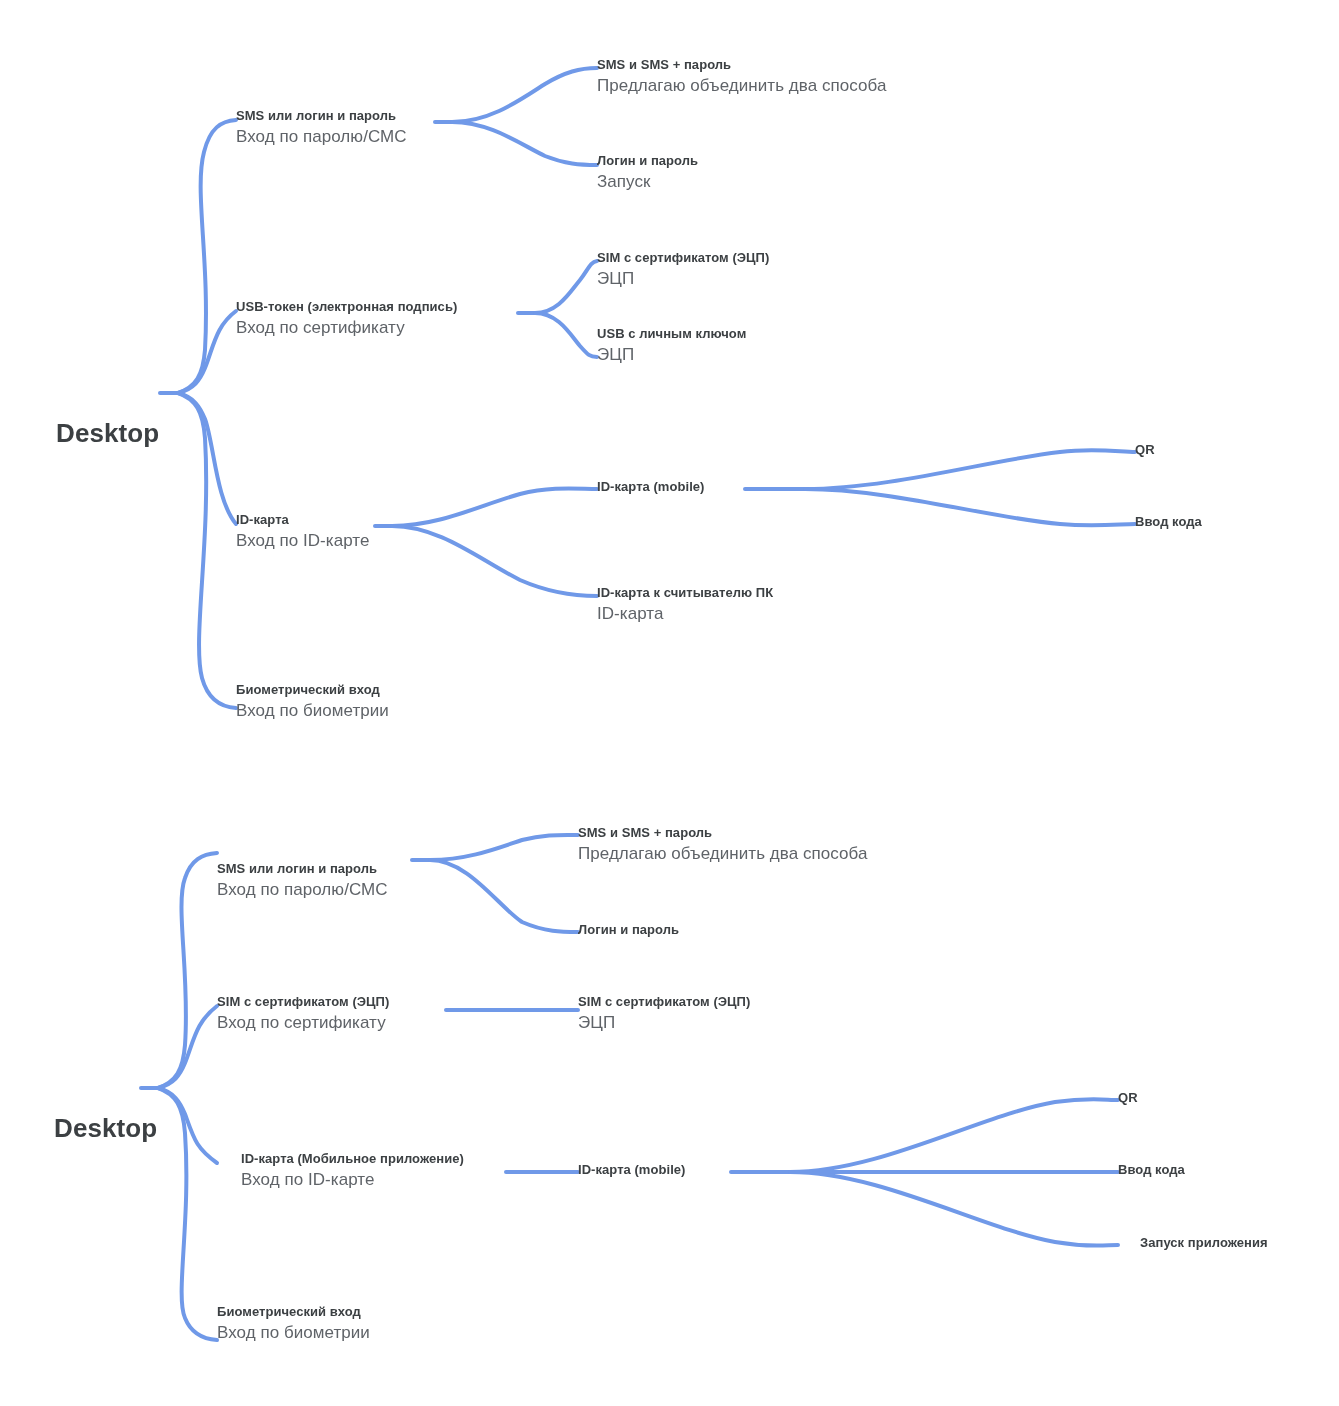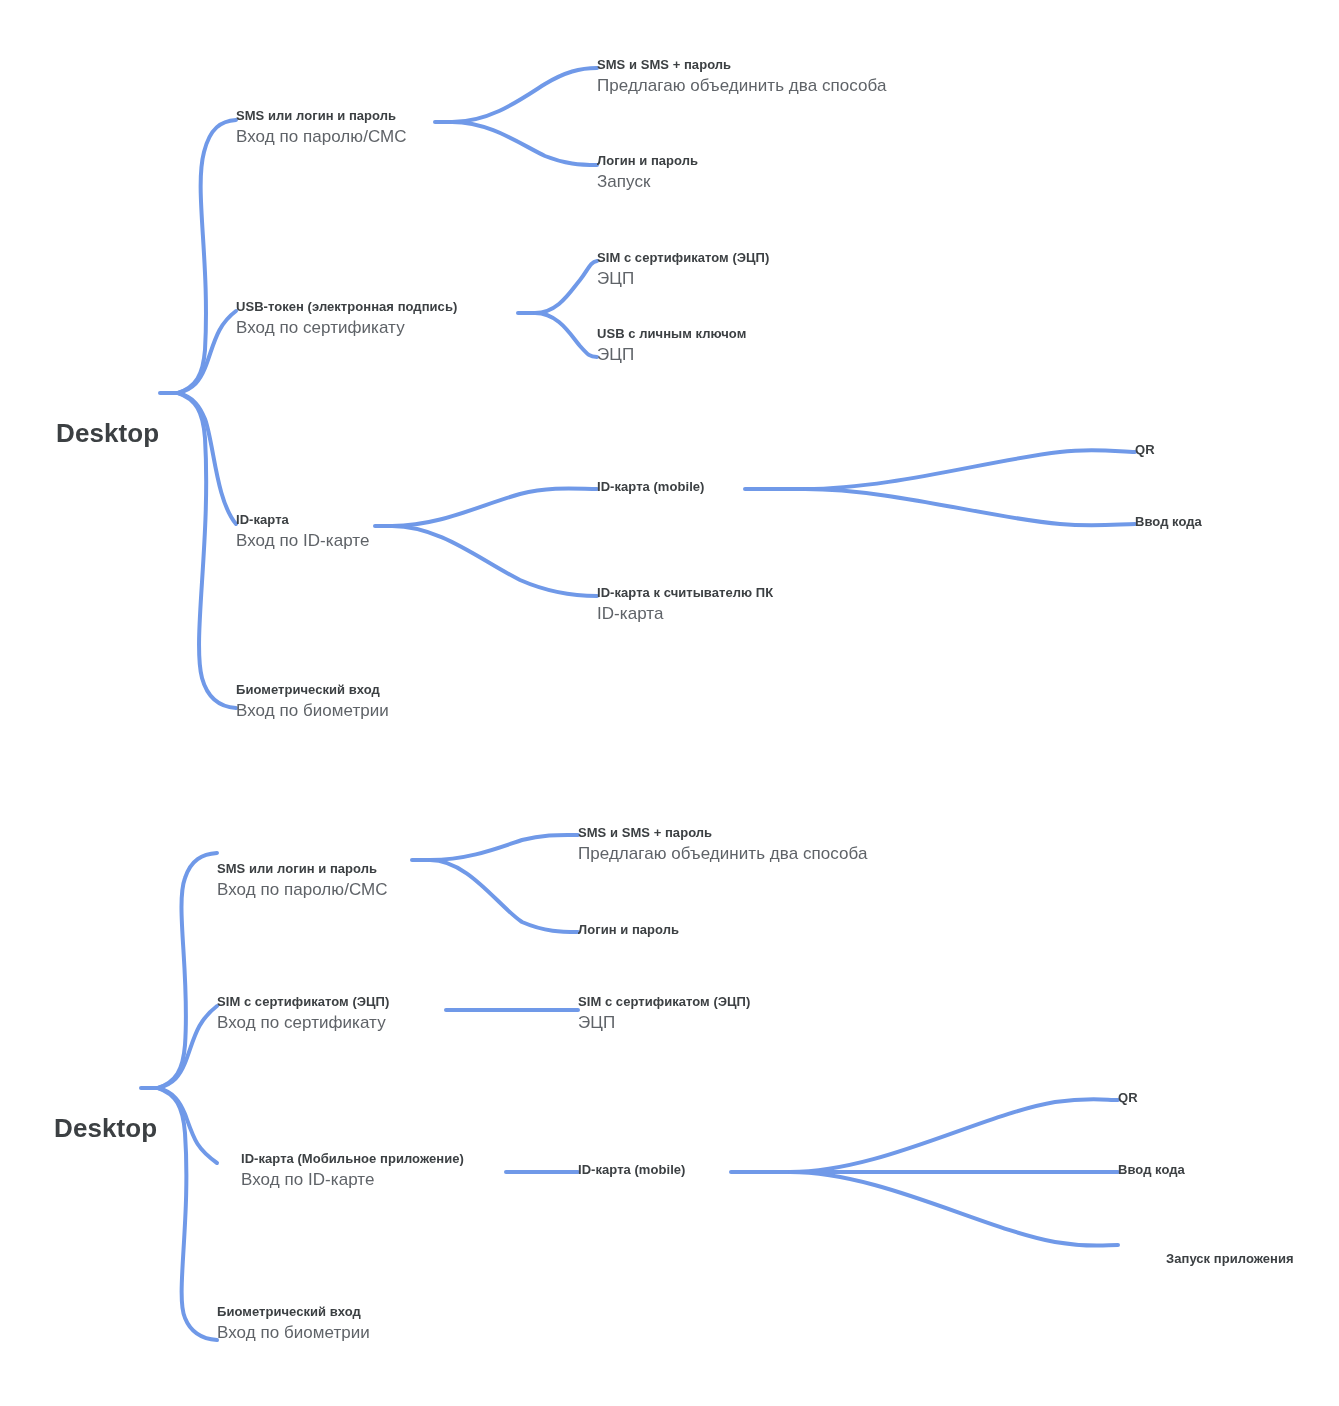--- a/index.html
+++ b/index.html
@@ -217,21 +217,21 @@
   </div>
 
   <div class="node" style="left:1118px; top:1089px;">
     <div class="node-title">QR</div>
   </div>
 
   <div class="node" style="left:1118px; top:1161px;">
     <div class="node-title">Ввод кода</div>
   </div>
 
-  <div class="node" style="left:1166px; top:1234px;margin-top:16px;">
+  <div class="node" style="left:1140px; top:1234px;">
     <div class="node-title">Запуск приложения</div>
   </div>
 
   <div class="node" style="left:217px; top:1303px;">
     <div class="node-title">Биометрический вход</div>
     <div class="node-sub">Вход по биометрии</div>
   </div>
 
 </div>
 

